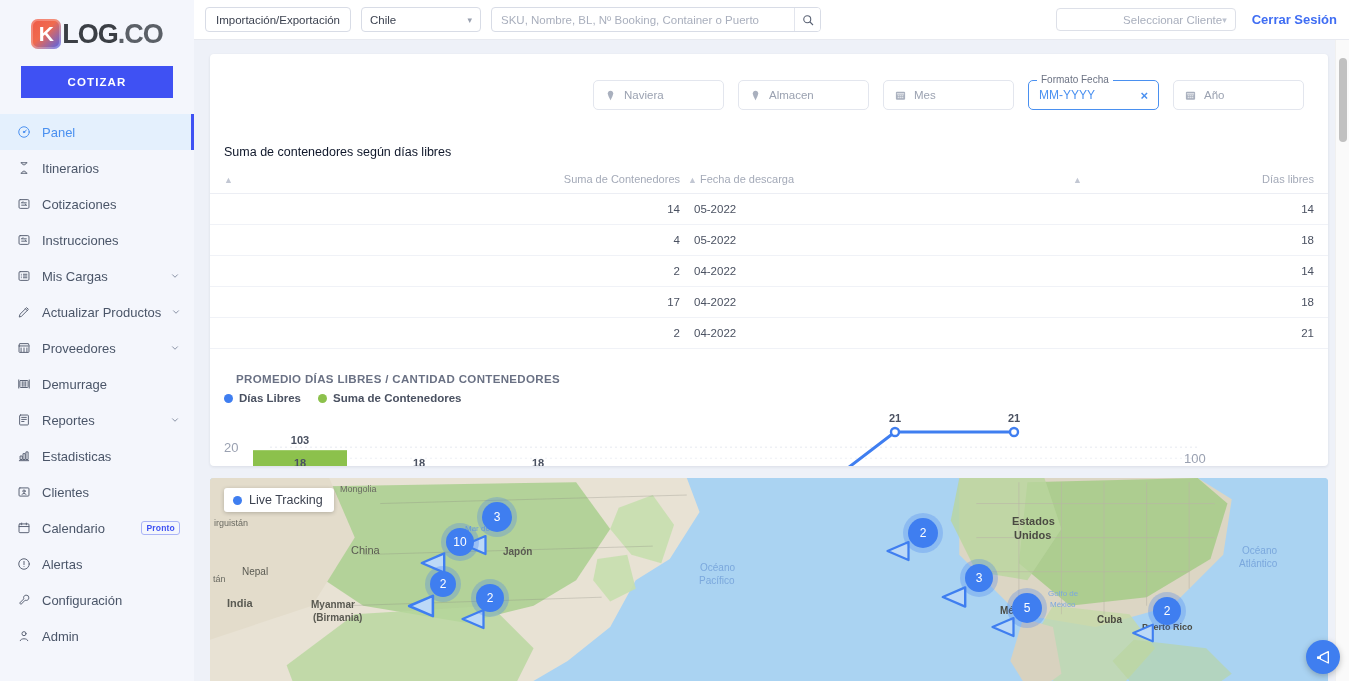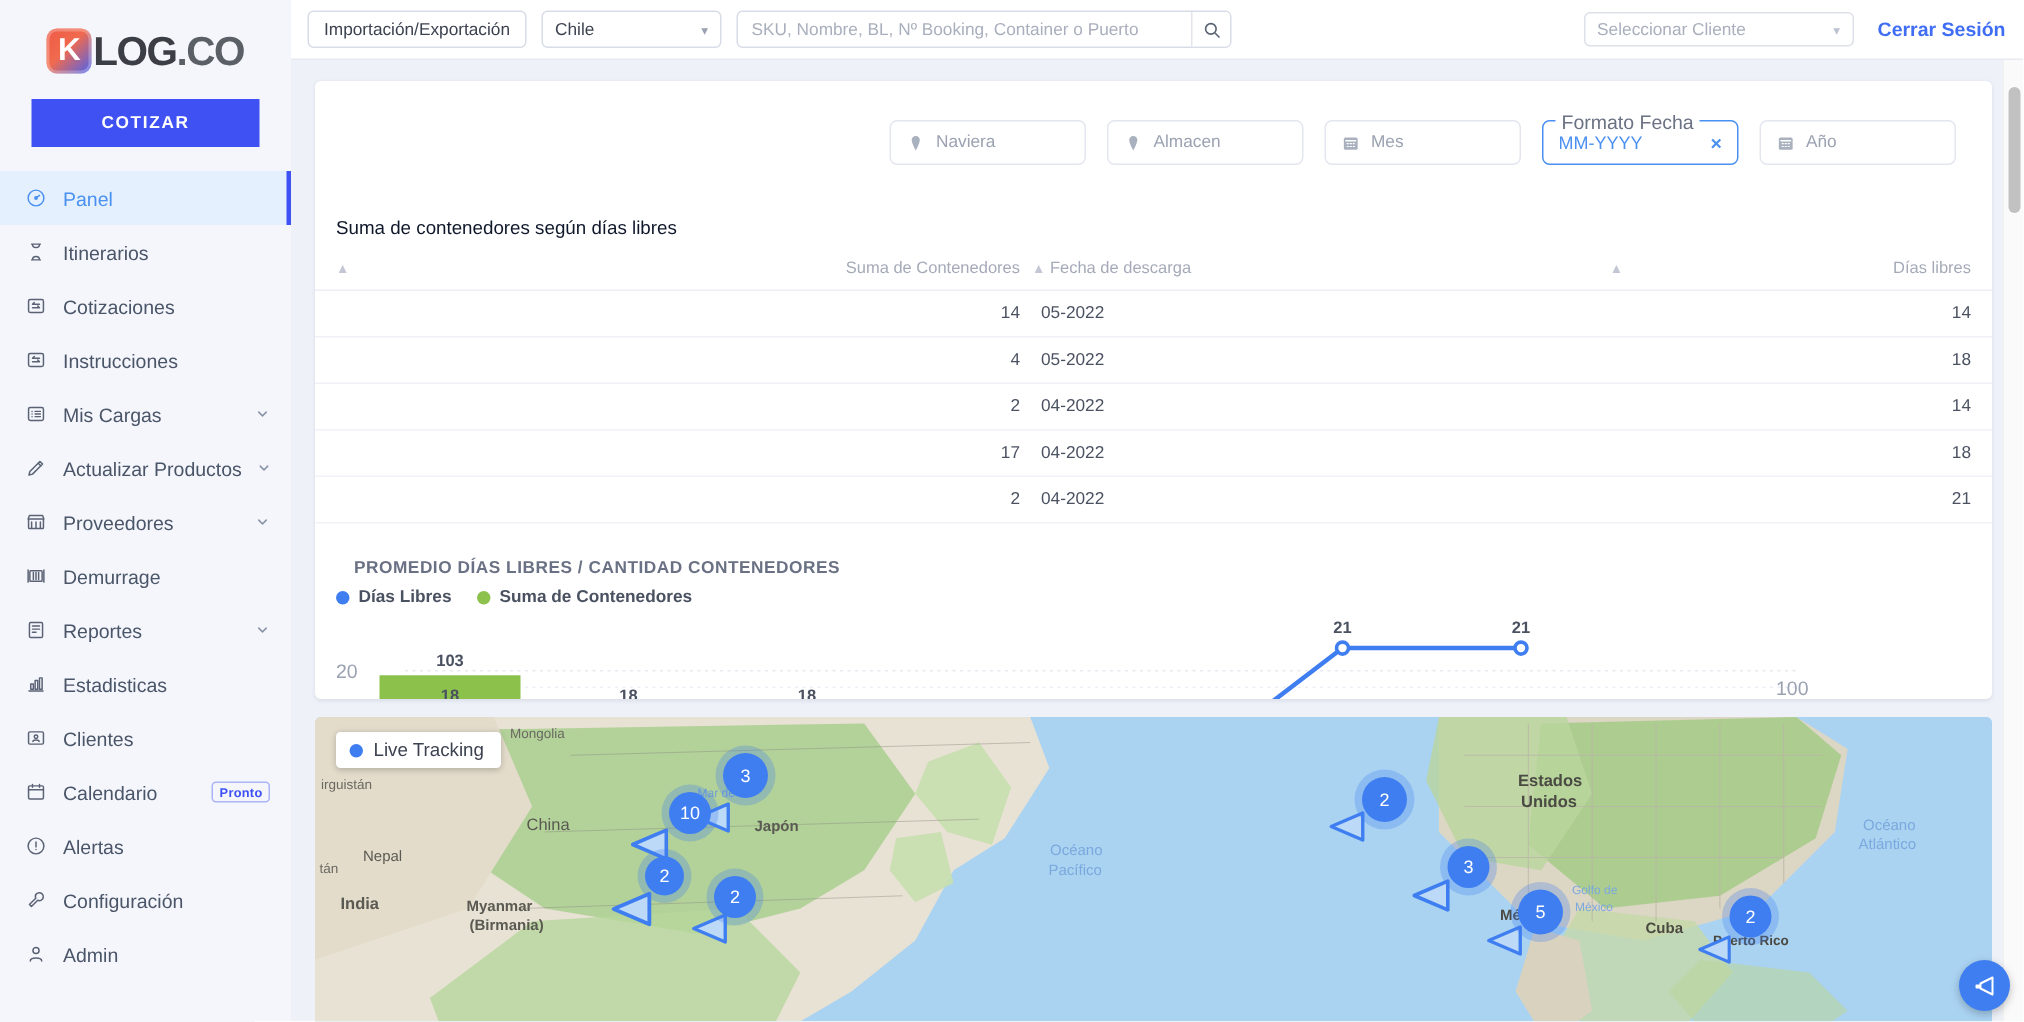--- a/index.html
+++ b/index.html
@@ -119,21 +119,21 @@
   .search-btn svg { width: 12px; height: 12px; }
   .topbar-right {
     margin-left: auto; display: flex; align-items: center; gap: 16px;
   }
   .client-sel {
     height: 23px; width: 180px; border: 1px solid #dde0e8;
     border-radius: 4px; background: #fff; display: flex;
     align-items: center; padding: 0 8px; font-size: 11.5px;
     color: #a9afbd; cursor: pointer;
   }
-  .client-sel .v { flex: 1; }
+  .client-sel .v { flex: 1; text-align: right; }
   .client-sel .ch { color: #bcc2cf; font-size: 9px; }
   .logout {
     color: #3f6df3; font-size: 13px; font-weight: bold; cursor: pointer;
     white-space: nowrap;
   }
 
   
   .content {
     position: absolute; top: 40px; left: 0; right: 0; bottom: 0;
     background: #eef1f8; padding: 14px 21px 0 16px;
@@ -158,21 +158,21 @@
     font-size: 11.5px; color: #9ba2b1; cursor: pointer; position: relative;
   }
   .filter .fico { width: 13px; height: 13px; color: #a9b0be; flex:0 0 13px;}
   .filter .fico svg { width: 13px; height: 13px; display: block; }
   .filter.active {
     border: 1.5px solid #4a90f0; color: #4a90f0; width: 131px;
   }
   .filter.active .val { color: #4a90f0; flex: 1; font-size: 12px; }
   .filter .legend {
     position: absolute; top: -7px; left: 8px; background: #fff;
-    padding: 0 4px; font-size: 13px; color: #6b7283;
+    padding: 0 4px; font-size: 10px; color: #6b7283;
   }
   .filter .clearx {
     color: #4a90f0; font-size: 13px; font-weight: bold;
     cursor: pointer; line-height: 1;
   }
 
   
   .table-card { margin: 22px 0 0 0; padding: 0 0 0 0; }
   .tbl-title {
     font-size: 12.5px; color: #0f172a; padding: 13px 0 9px 14px;

